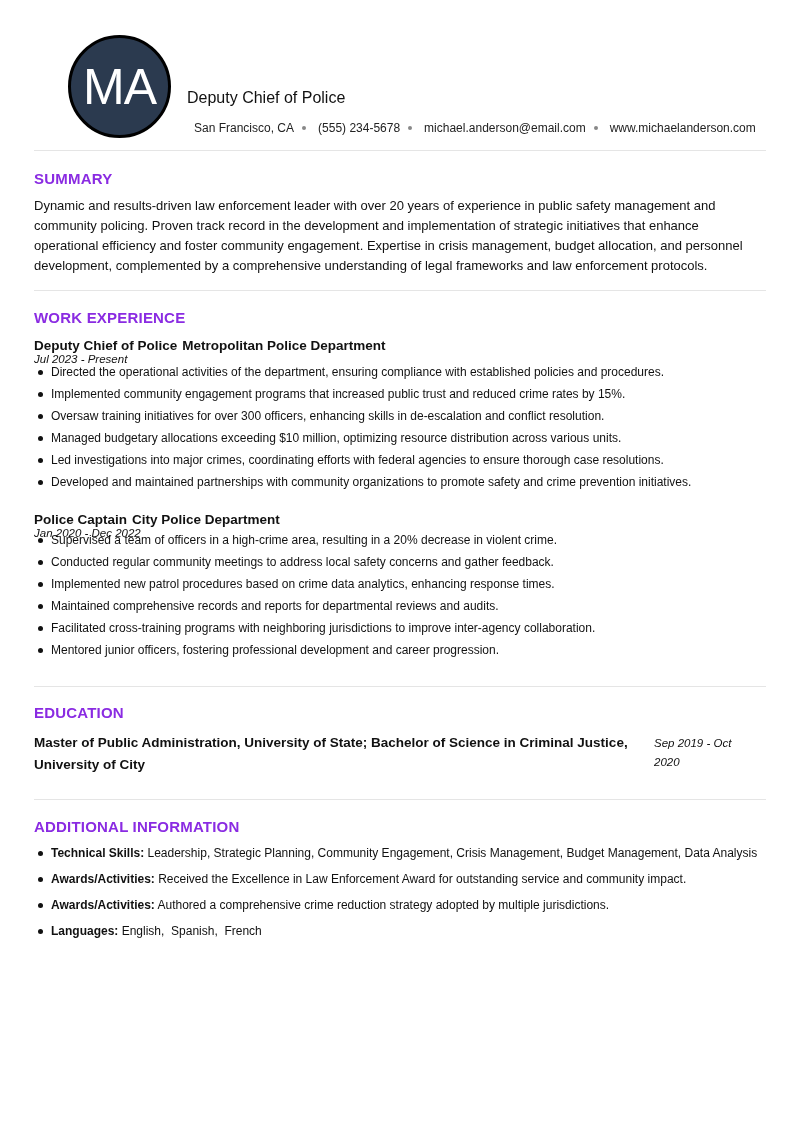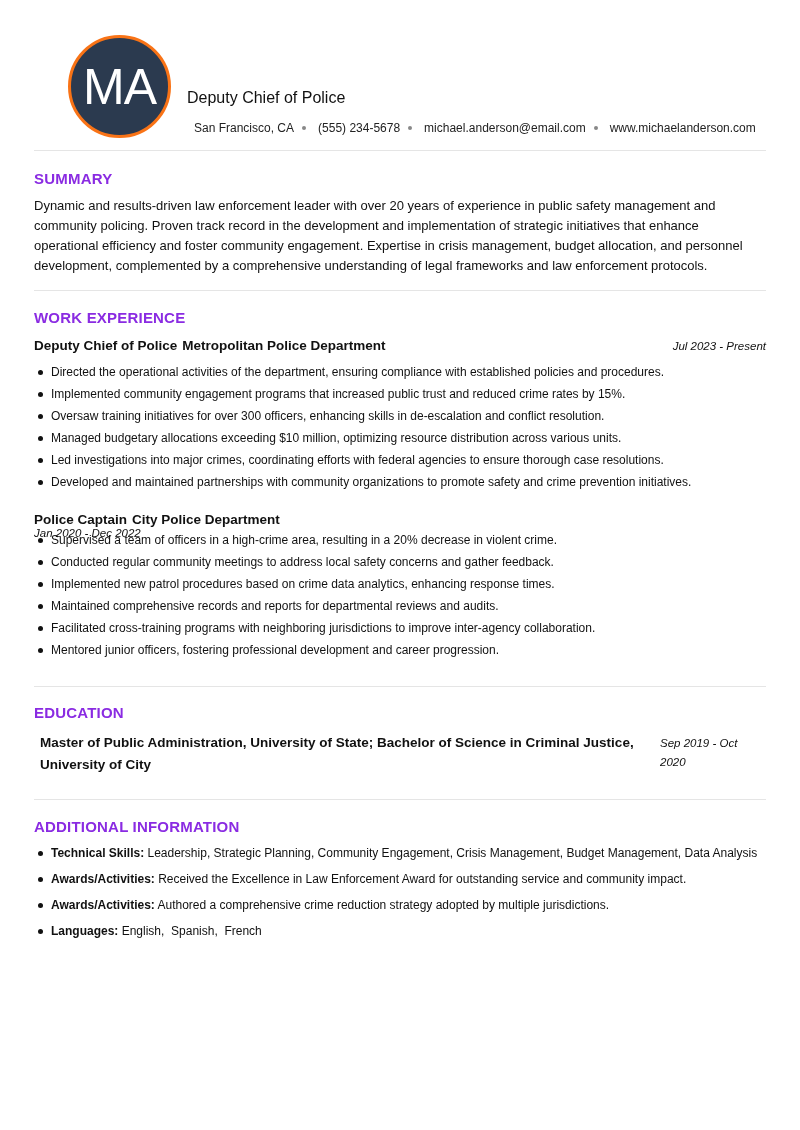--- a/index.html
+++ b/index.html
@@ -22,21 +22,21 @@
       height: 150px;
     }
     .avatar {
       position: absolute;
       left: 34px;
       top: 35px;
       width: 103px;
       height: 103px;
       border-radius: 50%;
       background: #2b3a4f;
-      border: 3px solid #f97316;
+      border: 3px solid #000000;
       display: flex;
       align-items: center;
       justify-content: center;
       color: #ffffff;
       font-size: 50px;
       letter-spacing: -1px;
       font-family: "Liberation Sans", sans-serif;
     }
     .name {
       position: absolute;
@@ -141,21 +141,21 @@
       height: 5px;
       border-radius: 50%;
       background: #111;
     }
     .edu {
       position: absolute;
       left: 34px;
       right: 34px;
       top: 732px;
       display: flex;
-      justify-content: center;
+      justify-content: flex-start;
     }
     .edu .degree {
       width: 620px;
       font-size: 13.5px;
       font-weight: bold;
       line-height: 22px;
       color: #111;
     }
     .edu .dates {
       width: 100px;
@@ -192,21 +192,21 @@
 
   <div class="divider" style="top:150px;"></div>
 
   <div class="section-title" style="top:170px;">SUMMARY</div>
   <p class="summary-text">Dynamic and results-driven law enforcement leader with over 20 years of experience in public safety management and community policing. Proven track record in the development and implementation of strategic initiatives that enhance operational efficiency and foster community engagement. Expertise in crisis management, budget allocation, and personnel development, complemented by a comprehensive understanding of legal frameworks and law enforcement protocols.</p>
 
   <div class="divider" style="top:290px;"></div>
 
   <div class="section-title" style="top:309px;">WORK EXPERIENCE</div>
 
-  <div class="job-header" style="top:338px;">
+  <div class="job-header" style="top:338px;flex-direction:column;">
     <div class="role">
       <span>Deputy Chief of Police</span><span class="company">Metropolitan Police Department</span>
     </div>
     <div class="dates">Jul 2023 - Present</div>
   </div>
   <ul class="bullets" style="top:361px;">
     <li>Directed the operational activities of the department, ensuring compliance with established policies and procedures.</li>
     <li>Implemented community engagement programs that increased public trust and reduced crime rates by 15%.</li>
     <li>Oversaw training initiatives for over 300 officers, enhancing skills in de-escalation and conflict resolution.</li>
     <li>Managed budgetary allocations exceeding $10 million, optimizing resource distribution across various units.</li>

